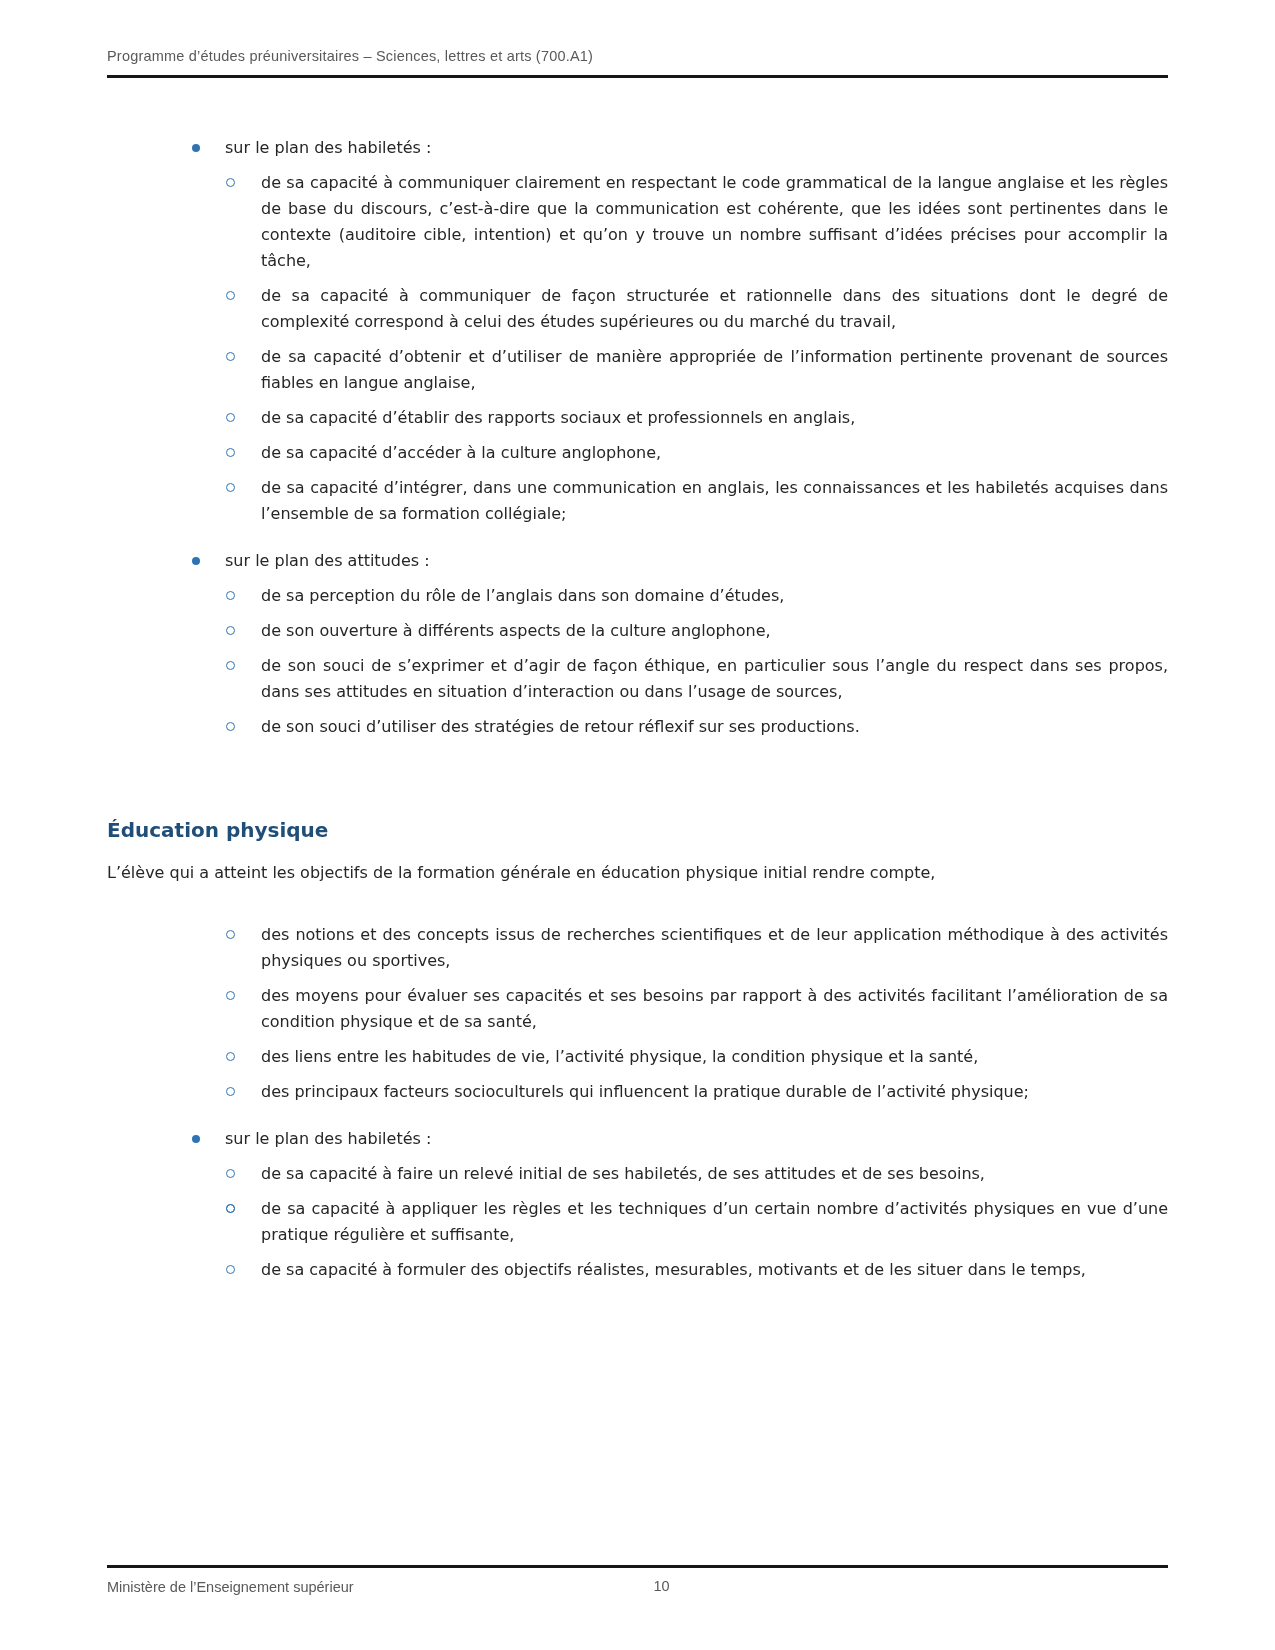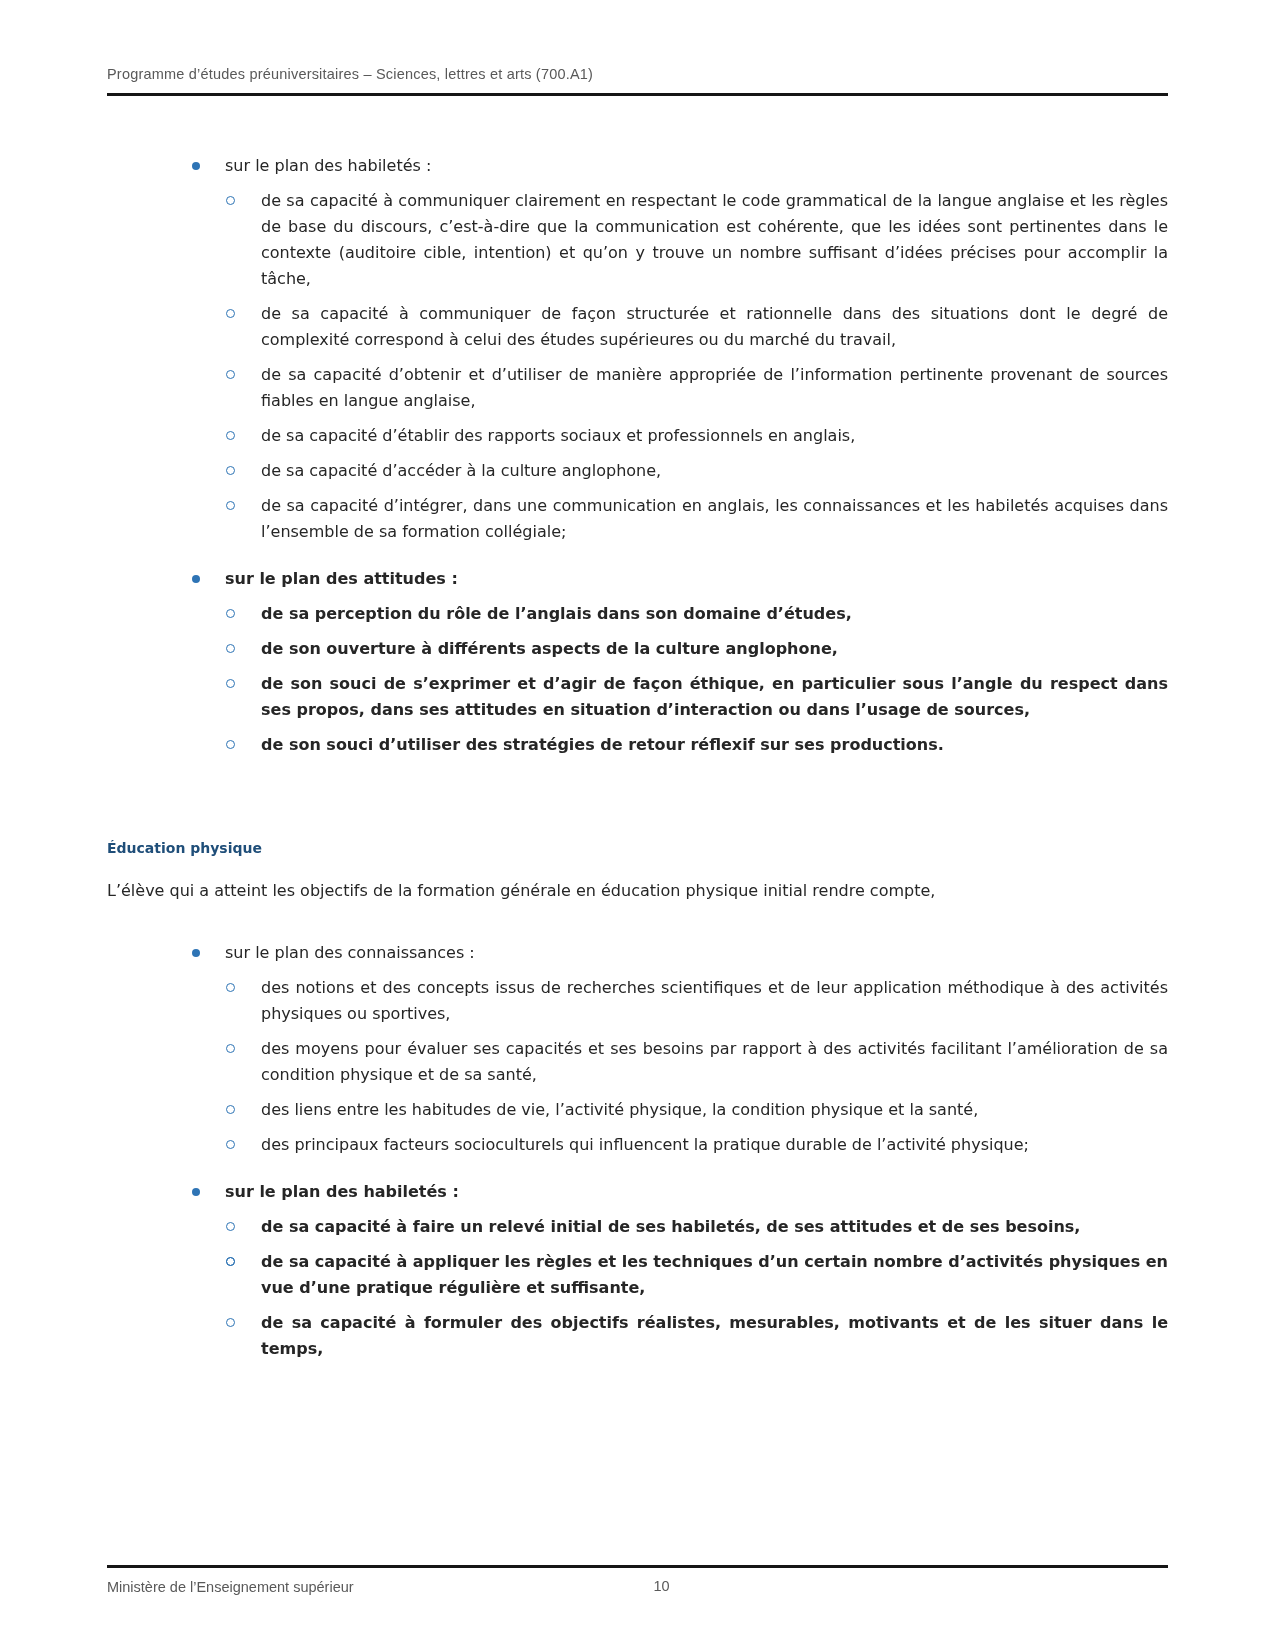--- a/index.html
+++ b/index.html
@@ -12,21 +12,21 @@
     margin: 0 auto;
     background: #ffffff;
     font-family: "DejaVu Sans", sans-serif;
     color: #262626;
     overflow: hidden;
   }
 
   
   .page-header {
     margin: 0 107px;
-    padding-top: 65px;
+    padding-top: 47px;
     padding-bottom: 10px;
     border-bottom: 3px solid #161616;
     font-family: "Liberation Sans", sans-serif;
     font-size: 14.5px;
     line-height: 18px;
     color: #595959;
     letter-spacing: 0.2px;
   }
 
   
@@ -65,26 +65,26 @@
     position: absolute;
     left: 119px;
     top: 8px;
     width: 9px;
     height: 9px;
     border-radius: 50%;
     border: 1.5px solid #2E74B5;
     background: transparent;
   }
 
-  .group + .group { margin-top: 21px; font-weight: bold; }
+  .group + .group { margin-top: 21px; }
 
   h2.section-heading {
     margin-top: 76px;
     margin-bottom: 16px;
-    font-size: 14px;
+    font-size: 20px;
     line-height: 28px;
     font-weight: bold;
     color: #1F4E79;
   }
 
   p.section-intro { line-height: 26px; }
   p.section-intro + .group { margin-top: 36px; }
 
   
   .page-footer {
@@ -143,24 +143,20 @@
         <li><span class="ring"></span><span>de son ouverture à différents aspects de la culture anglophone,</span></li>
         <li><span class="ring"></span><span>de son souci de s’exprimer et d’agir de façon éthique, en particulier sous l’angle du respect dans ses propos, dans ses attitudes en situation d’interaction ou dans l’usage de sources,</span></li>
         <li><span class="ring"></span><span>de son souci d’utiliser des stratégies de retour réflexif sur ses productions.</span></li>
       </ul>
     </section>
 
     <h2 class="section-heading">Éducation physique</h2>
     <p class="section-intro">L’élève qui a atteint les objectifs de la formation générale en éducation physique initial rendre compte,</p>
 
     <section class="group">
-      <div class="l1">
-        <span class="dot"></span>
-        <span>sur le plan des connaissances :</span>
-      </div>
       <ul class="l2">
         <li><span class="ring"></span><span>des notions et des concepts issus de recherches scientifiques et de leur application méthodique à des activités physiques ou sportives,</span></li>
         <li><span class="ring"></span><span>des moyens pour évaluer ses capacités et ses besoins par rapport à des activités facilitant l’amélioration de sa condition physique et de sa santé,</span></li>
         <li><span class="ring"></span><span>des liens entre les habitudes de vie, l’activité physique, la condition physique et la santé,</span></li>
         <li><span class="ring"></span><span>des principaux facteurs socioculturels qui influencent la pratique durable de l’activité physique;</span></li>
       </ul>
     </section>
 
     <section class="group">
       <div class="l1">

